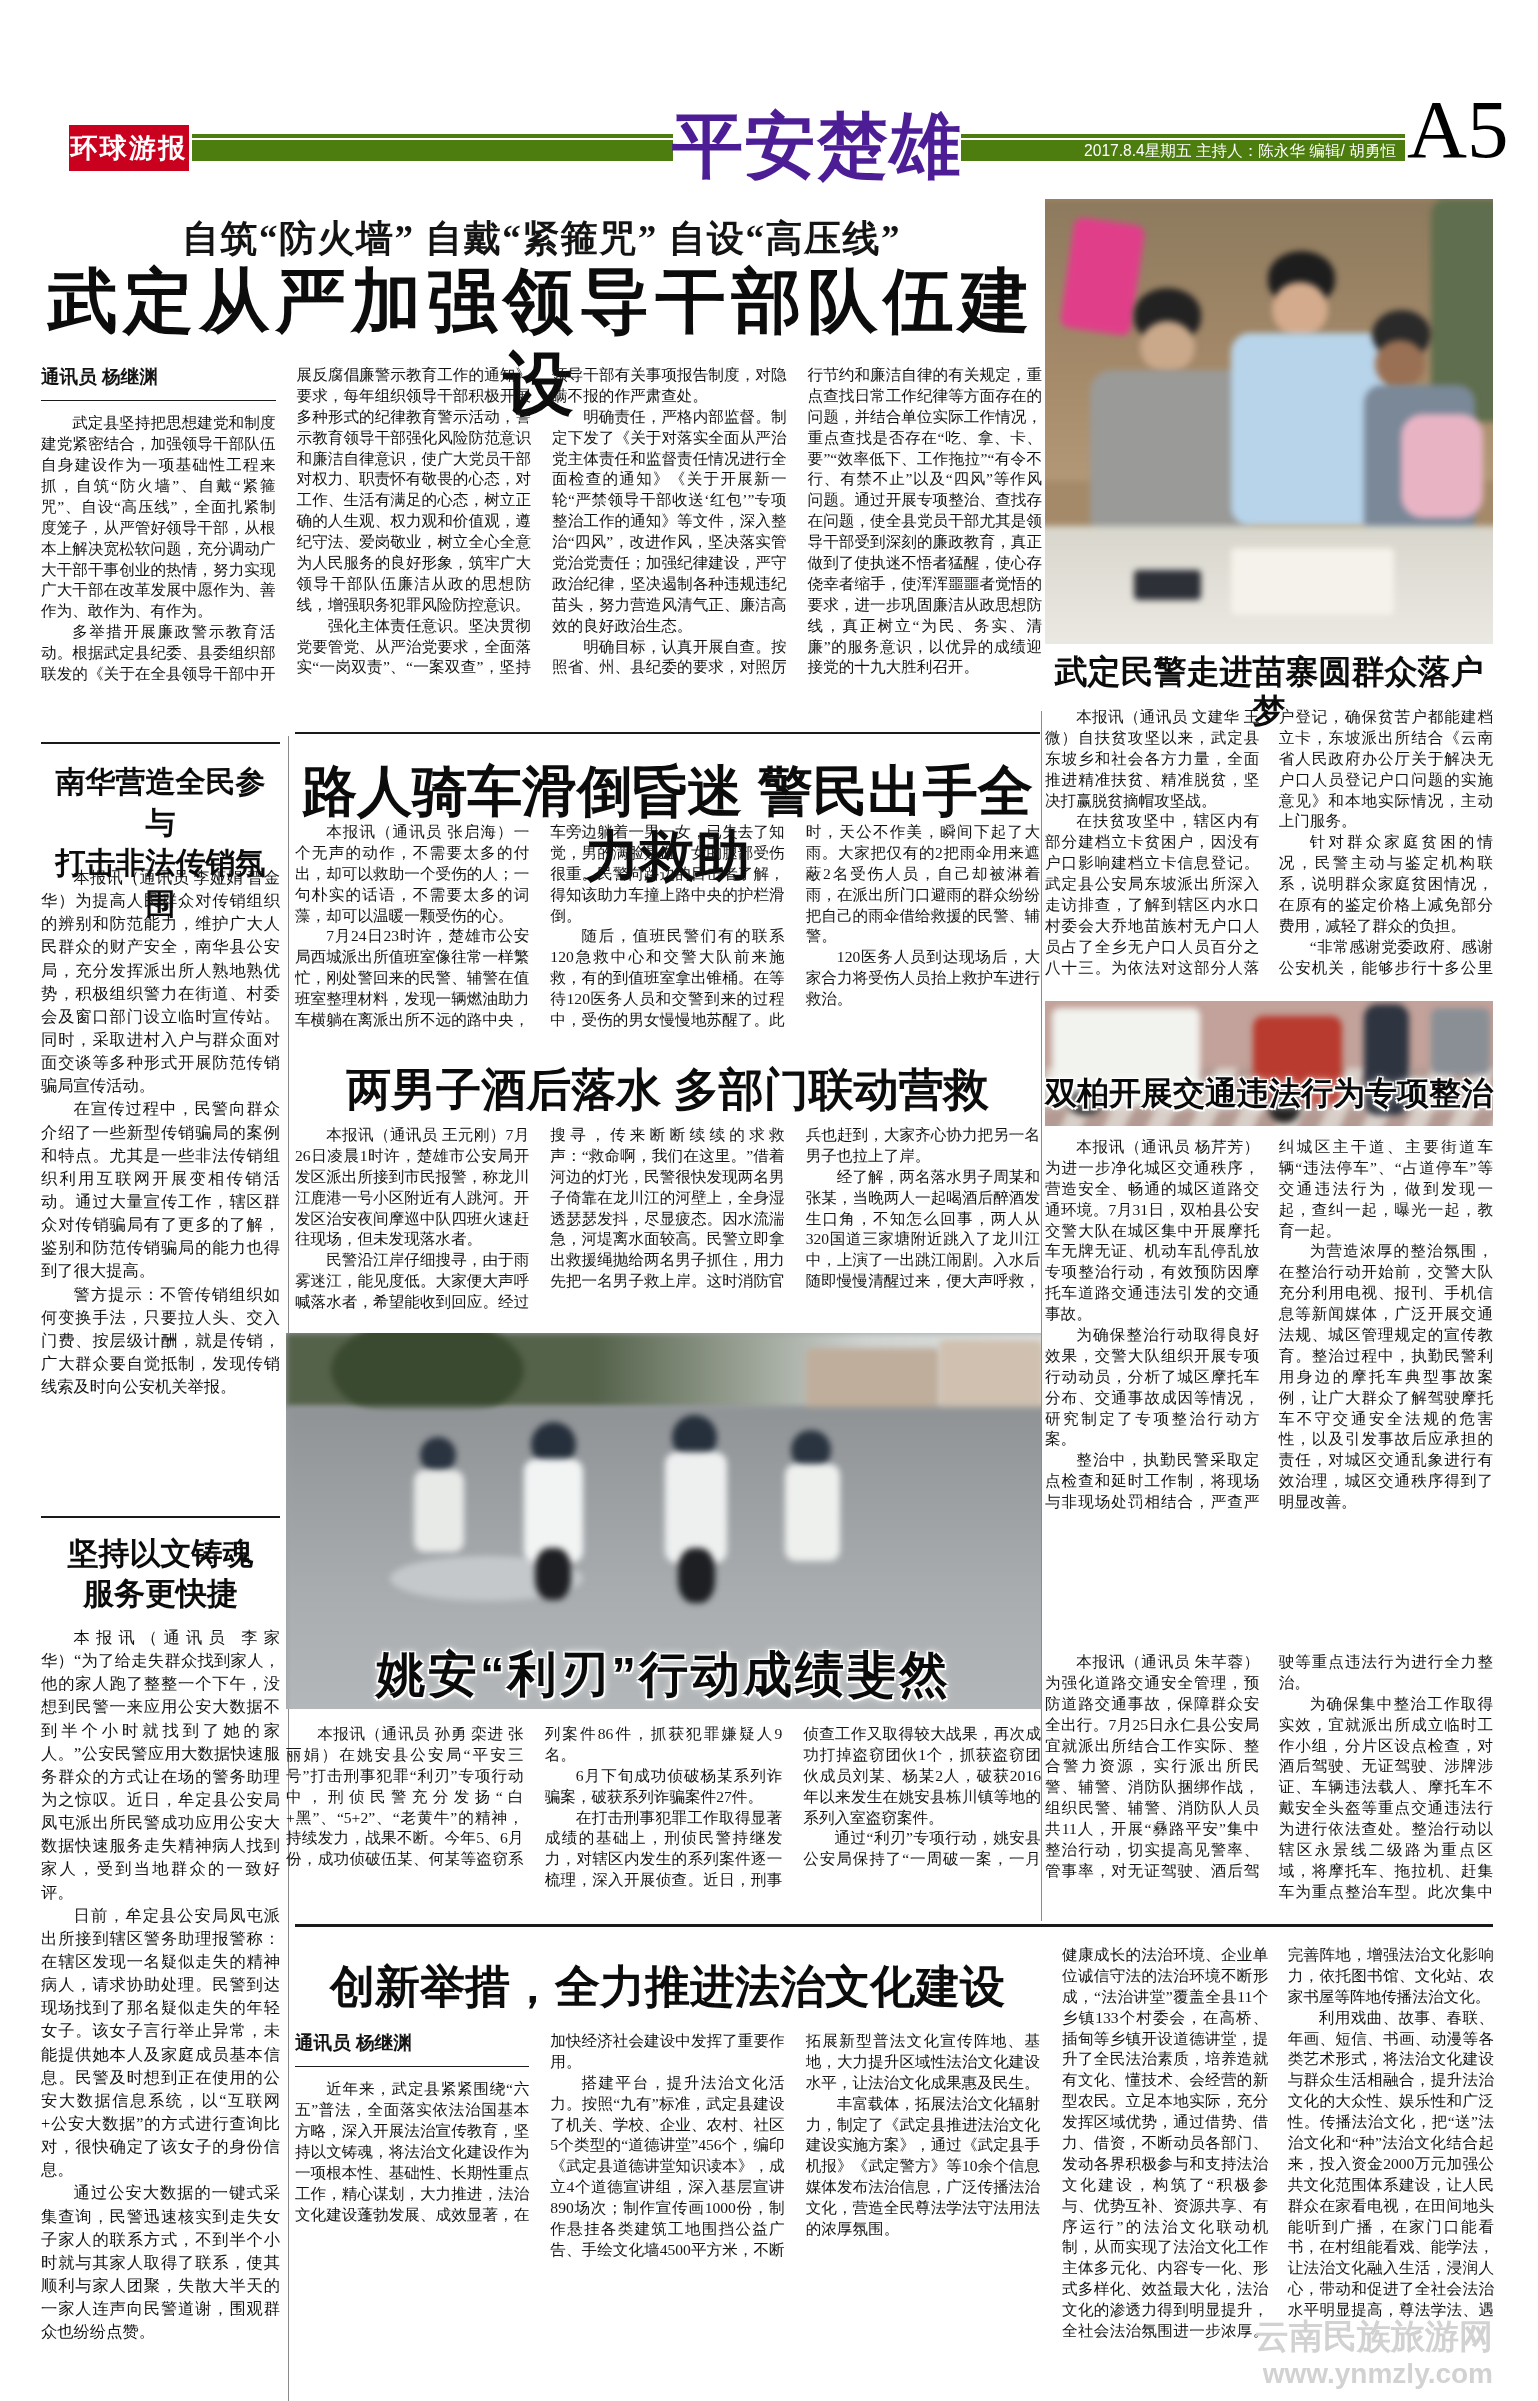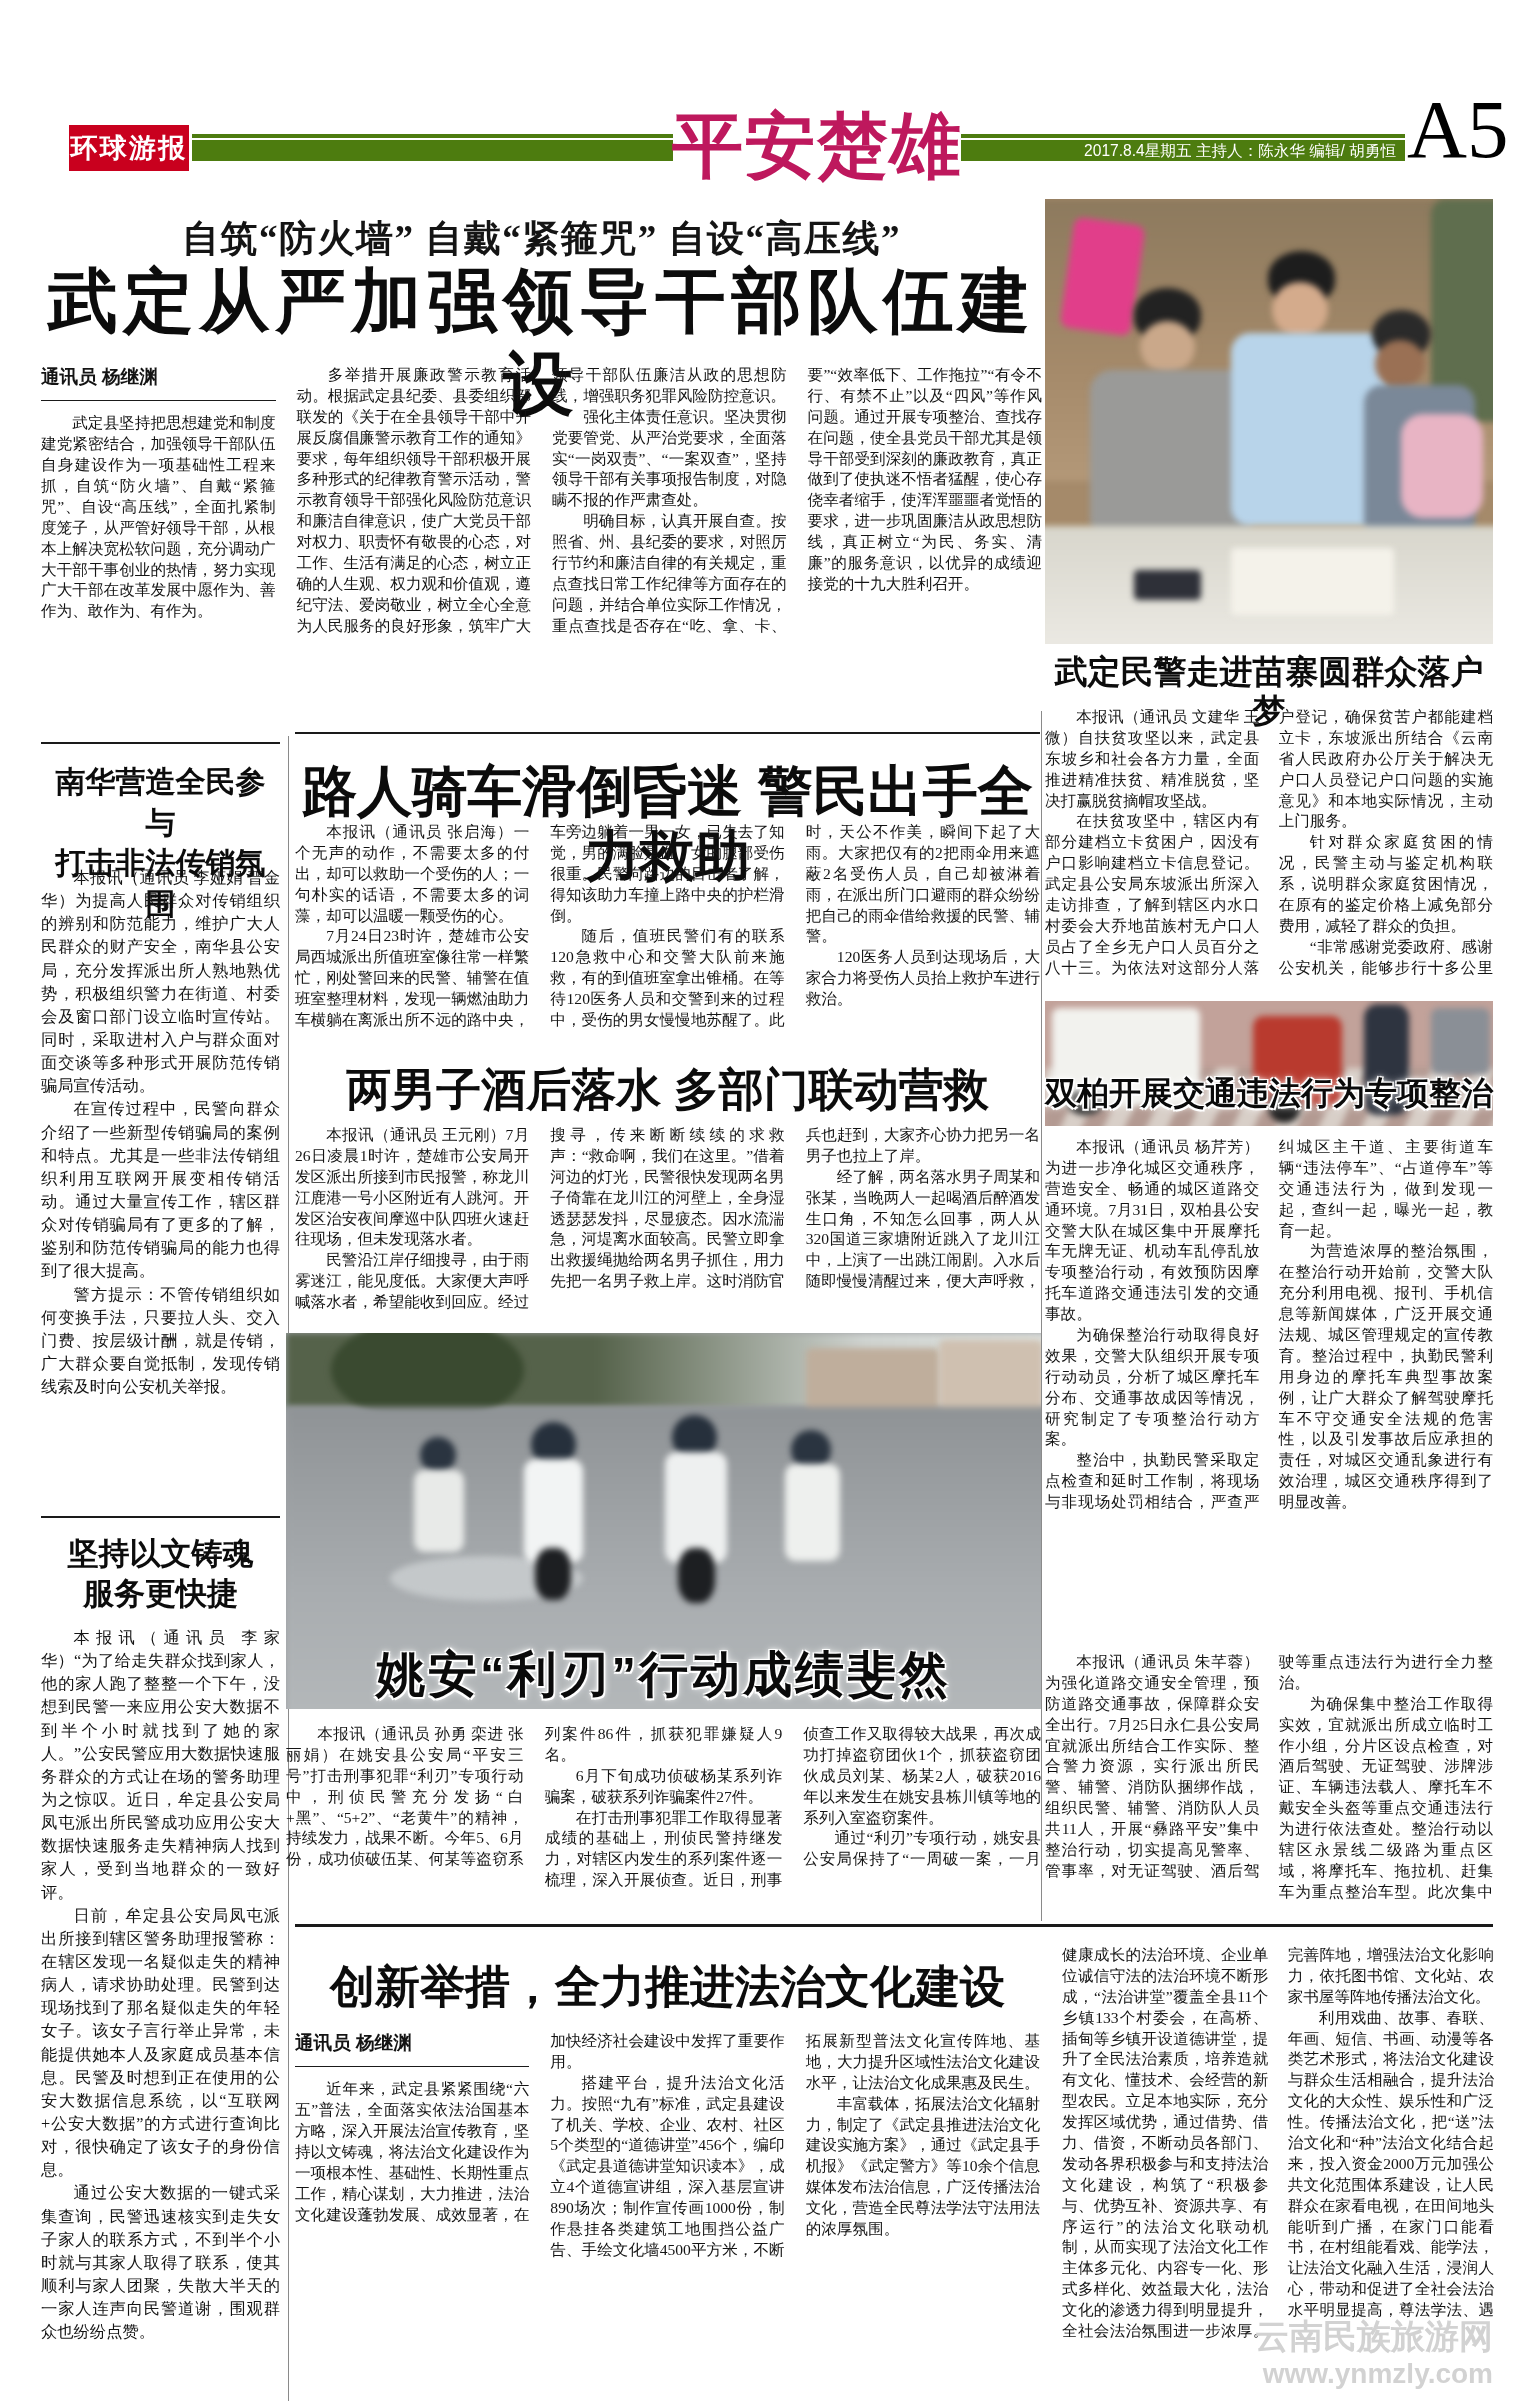--- a/index.html
+++ b/index.html
@@ -3,21 +3,21 @@
 <meta charset="utf-8">
 <style>
   html,body{margin:0;padding:0;background:#e8e8e8;}
   #page{position:relative;width:1538px;height:2401px;background:#ffffff;margin:0 auto;overflow:hidden;
         font-family:"Liberation Serif","DejaVu Serif",serif;color:#111;}
   .abs{position:absolute;}
   
   .logo{background:#c9001e;color:#fff;font-family:"Liberation Sans",sans-serif;font-weight:900;
         font-size:27px;letter-spacing:2.2px;text-align:center;line-height:46px;}
   .bluebar{background:#4d7c0f;}
-  .section-title{color:#be185d;font-family:"Liberation Sans",sans-serif;font-weight:900;
+  .section-title{color:#4c1d95;font-family:"Liberation Sans",sans-serif;font-weight:900;
         font-size:71px;letter-spacing:1.5px;white-space:nowrap;}
   .issue-info{color:#ffffff;font-family:"Liberation Sans",sans-serif;font-size:15.6px;line-height:21px;
         text-align:right;padding-right:9px;box-sizing:border-box;white-space:nowrap;}
   .pageno{font-family:"Liberation Serif",serif;font-size:83px;line-height:1;color:#000;}
   
   .hl{font-family:"Liberation Sans","DejaVu Sans",sans-serif;font-weight:900;color:#0c0c0c;
       text-align:center;line-height:1.18;}
   .kicker{font-family:"Liberation Serif",serif;font-weight:700;font-size:37px;text-align:center;
       letter-spacing:1.5px;color:#141414;white-space:nowrap;}
   
@@ -53,20 +53,21 @@
   <div class="abs bluebar issue-info" style="left:961px;top:140px;width:444px;height:21px;">2017.8.4星期五 主持人：陈永华 编辑/ 胡勇恒</div>
   <div class="abs pageno" style="left:1407px;top:88px;">A5</div>
 
   <div class="abs kicker" style="left:41px;top:214px;width:1001px;">自筑“防火墙”  自戴“紧箍咒”  自设“高压线”</div>
   <div class="abs hl" style="left:41px;top:260px;width:1001px;font-size:70px;letter-spacing:6px;">武定从严加强领导干部队伍建设</div>
   <div class="abs bt cols4" style="left:41px;top:365px;width:1001px;height:365px;">
     <div class="byline">通讯员 杨继渊</div>
     <p>武定县坚持把思想建党和制度建党紧密结合，加强领导干部队伍自身建设作为一项基础性工程来抓，自筑“防火墙”、自戴“紧箍咒”、自设“高压线”，全面扎紧制度笼子，从严管好领导干部，从根本上解决宽松软问题，充分调动广大干部干事创业的热情，努力实现广大干部在改革发展中愿作为、善作为、敢作为、有作为。</p>
     <p>多举措开展廉政警示教育活动。根据武定县纪委、县委组织部联发的《关于在全县领导干部中开展反腐倡廉警示教育工作的通知》要求，每年组织领导干部积极开展多种形式的纪律教育警示活动，警示教育领导干部强化风险防范意识和廉洁自律意识，使广大党员干部对权力、职责怀有敬畏的心态，对工作、生活有满足的心态，树立正确的人生观、权力观和价值观，遵纪守法、爱岗敬业，树立全心全意为人民服务的良好形象，筑牢广大领导干部队伍廉洁从政的思想防线，增强职务犯罪风险防控意识。</p>
     <p>强化主体责任意识。坚决贯彻党要管党、从严治党要求，全面落实“一岗双责”、“一案双查”，坚持领导干部有关事项报告制度，对隐瞒不报的作严肃查处。</p>
+    <p>明确责任，严格内部监督。制定下发了《关于对落实全面从严治党主体责任和监督责任情况进行全面检查的通知》《关于开展新一轮“严禁领导干部收送‘红包’”专项整治工作的通知》等文件，深入整治“四风”，改进作风，坚决落实管党治党责任；加强纪律建设，严守政治纪律，坚决遏制各种违规违纪苗头，努力营造风清气正、廉洁高效的良好政治生态。</p>
     <p>明确目标，认真开展自查。按照省、州、县纪委的要求，对照厉行节约和廉洁自律的有关规定，重点查找日常工作纪律等方面存在的问题，并结合单位实际工作情况，重点查找是否存在“吃、拿、卡、要”“效率低下、工作拖拉”“有令不行、有禁不止”以及“四风”等作风问题。通过开展专项整治、查找存在问题，使全县党员干部尤其是领导干部受到深刻的廉政教育，真正做到了使执迷不悟者猛醒，使心存侥幸者缩手，使浑浑噩噩者觉悟的要求，进一步巩固廉洁从政思想防线，真正树立“为民、务实、清廉”的服务意识，以优异的成绩迎接党的十九大胜利召开。</p>
   </div>
 
   <div class="abs photo" style="left:1045px;top:199px;width:448px;height:445px;background:#a58a6a;">
     <div class="blur" style="left:-15px;top:0;width:490px;height:282px;background:linear-gradient(180deg,#8d7a5e,#a58a6a 60%,#b39878);"></div>
     <div class="blur" style="left:22px;top:22px;width:71px;height:111px;background:#e13e8a;border-radius:9px;transform:rotate(8deg);"></div>
     <div class="blur" style="left:386px;top:0px;width:89px;height:223px;background:#5f6e4e;border-radius:15px;"></div>
 
     <div class="blur" style="left:89px;top:89px;width:67px;height:52px;background:#222;border-radius:50% 50% 40% 40%;"></div>
     <div class="blur" style="left:95px;top:122px;width:55px;height:52px;background:#caa88a;border-radius:50%;"></div>

